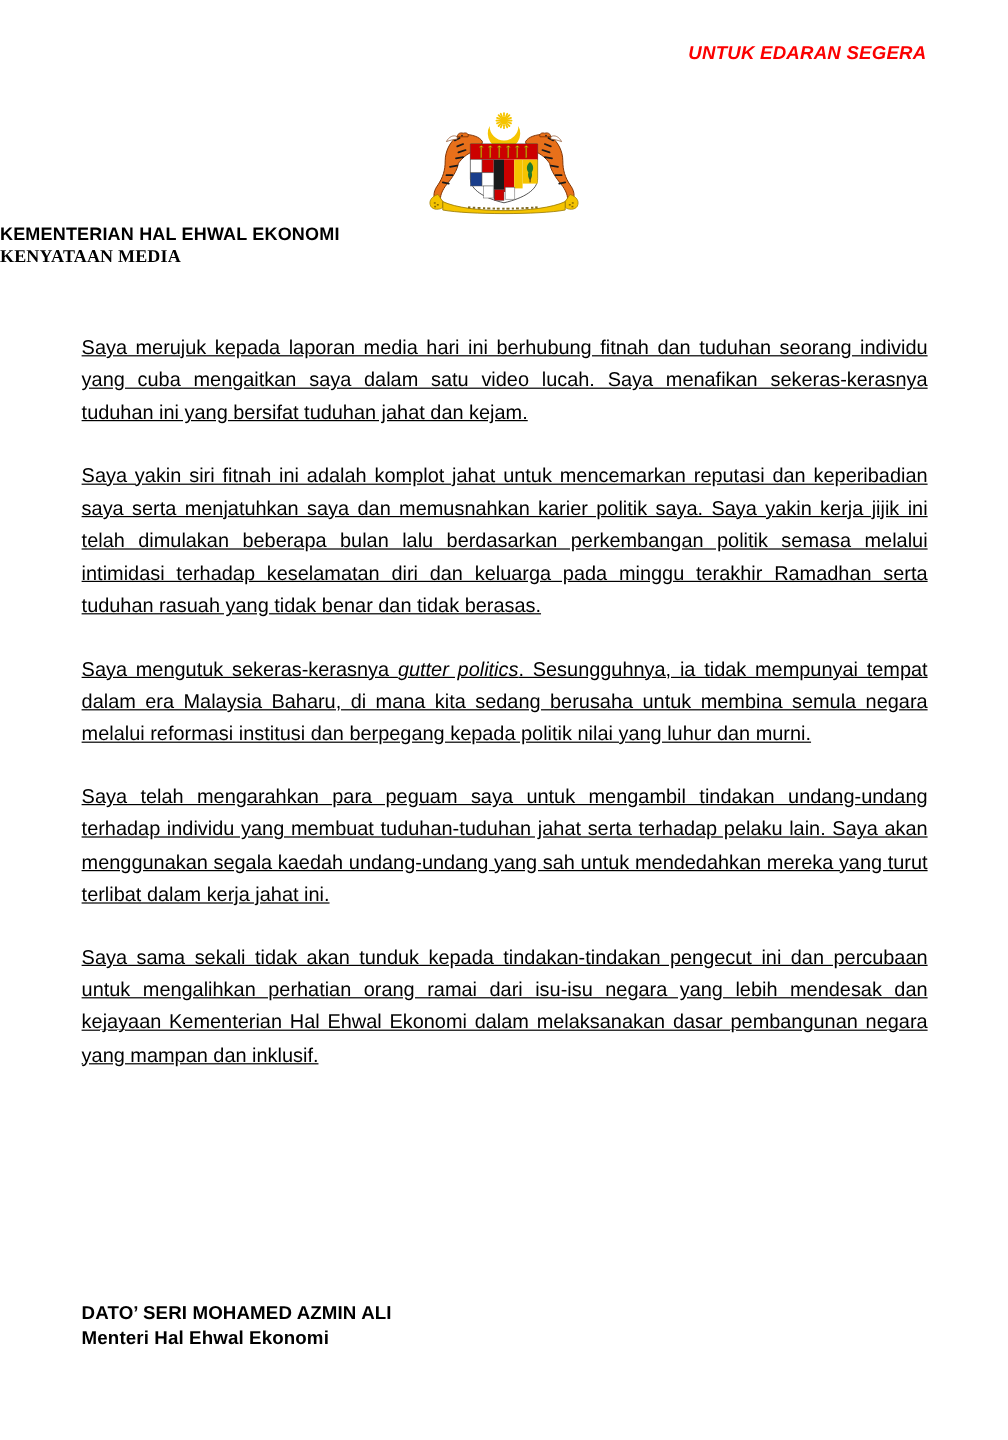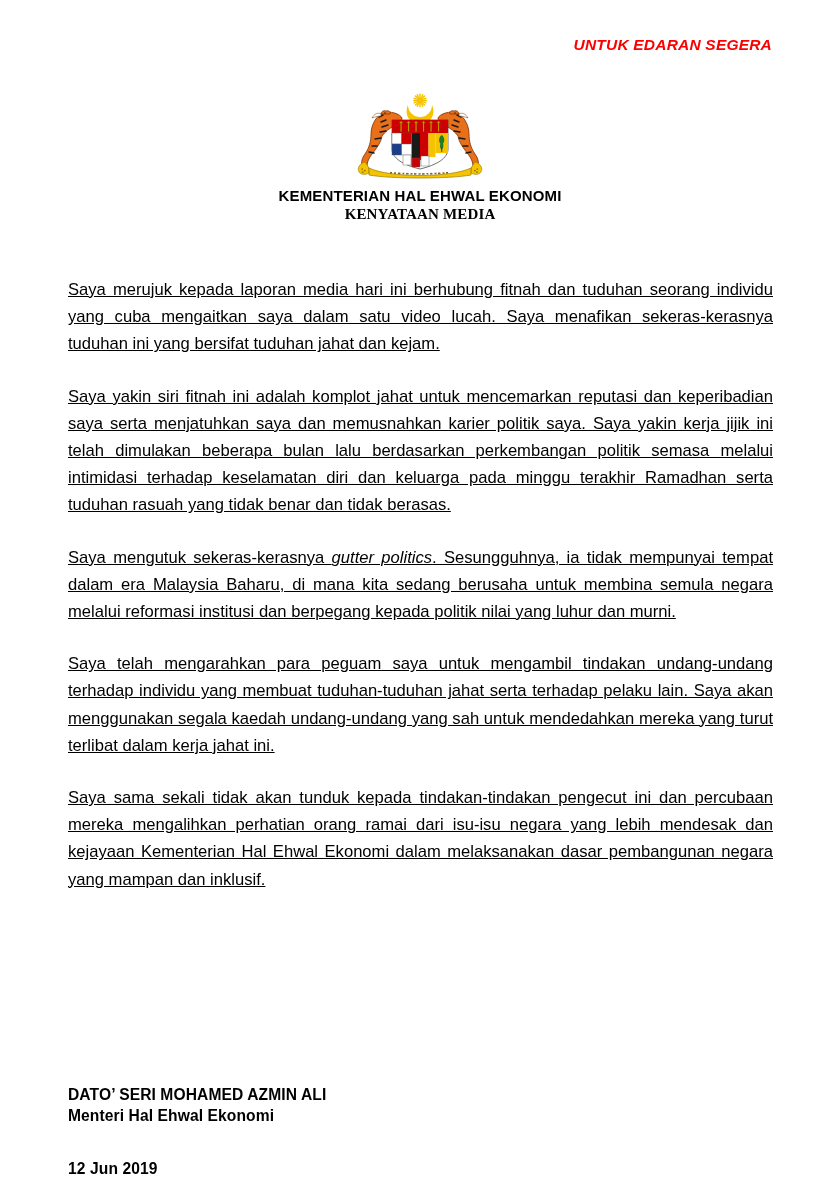--- a/index.html
+++ b/index.html
@@ -49,21 +49,20 @@
     height: 88px;
     display: block;
   }
 
   
   .title-block {
     position: absolute;
     top: 186px;
     left: 0;
     width: 840px;
-    text-align: center;
   }
   .org-title {
     font-size: 15px;
     font-weight: bold;
     letter-spacing: 0.15px;
     line-height: 19px;
   }
   .doc-kind {
     font-size: 15px;
     font-weight: bold;
@@ -257,22 +256,21 @@
   <div class="title-block">
     <div class="org-title">KEMENTERIAN HAL EHWAL EKONOMI</div>
     <div class="doc-kind">KENYATAAN MEDIA</div>
   </div>
 
   <div class="body-copy" id="body-copy">
       <p class="para"><span>Saya merujuk kepada laporan media hari ini berhubung fitnah dan tuduhan seorang individu yang cuba mengaitkan saya dalam satu video lucah. Saya menafikan sekeras-kerasnya tuduhan ini yang bersifat tuduhan jahat dan kejam.</span></p>
       <p class="para"><span>Saya yakin siri fitnah ini adalah komplot jahat untuk mencemarkan reputasi dan keperibadian saya serta menjatuhkan saya dan memusnahkan karier politik saya. Saya yakin kerja jijik ini telah dimulakan beberapa bulan lalu berdasarkan perkembangan politik semasa melalui intimidasi terhadap keselamatan diri dan keluarga pada minggu terakhir Ramadhan serta tuduhan rasuah yang tidak benar dan tidak berasas.</span></p>
       <p class="para"><span>Saya mengutuk sekeras-kerasnya </span><em>gutter politics</em><span>. Sesungguhnya, ia tidak mempunyai tempat dalam era Malaysia Baharu, di mana kita sedang berusaha untuk membina semula negara melalui reformasi institusi dan berpegang kepada politik nilai yang luhur dan murni.</span></p>
       <p class="para"><span>Saya telah mengarahkan para peguam saya untuk mengambil tindakan undang-undang terhadap individu yang membuat tuduhan-tuduhan jahat serta terhadap pelaku lain. Saya akan menggunakan segala kaedah undang-undang yang sah untuk mendedahkan mereka yang turut terlibat dalam kerja jahat ini.</span></p>
-      <p class="para"><span>Saya sama sekali tidak akan tunduk kepada tindakan-tindakan pengecut ini dan percubaan mereka mengalihkan perhatian orang ramai dari isu-isu negara yang lebih mendesak dan kejayaan Kementerian Hal Ehwal Ekonomi dalam melaksanakan dasar pembangunan negara yang mampan dan inklusif.</span></p>
+      <p class="para"><span>Saya sama sekali tidak akan tunduk kepada tindakan-tindakan pengecut ini dan percubaan untuk mengalihkan perhatian orang ramai dari isu-isu negara yang lebih mendesak dan kejayaan Kementerian Hal Ehwal Ekonomi dalam melaksanakan dasar pembangunan negara yang mampan dan inklusif.</span></p>
     </div>
 
   <div class="sign-block">
     <div class="sign-name">DATO’ SERI MOHAMED AZMIN ALI</div>
     <div class="sign-role">Menteri Hal Ehwal Ekonomi</div>
-    <div class="sign-date">12 Jun 2019</div>
   </div>
 
 </div>
 
 </body></html>

